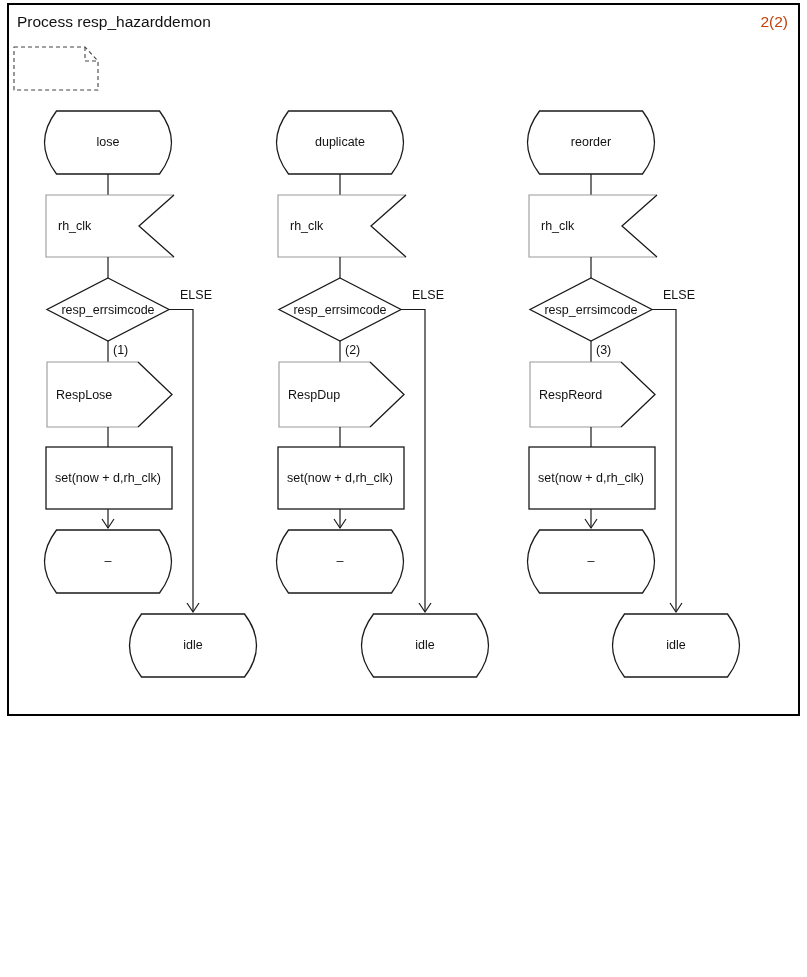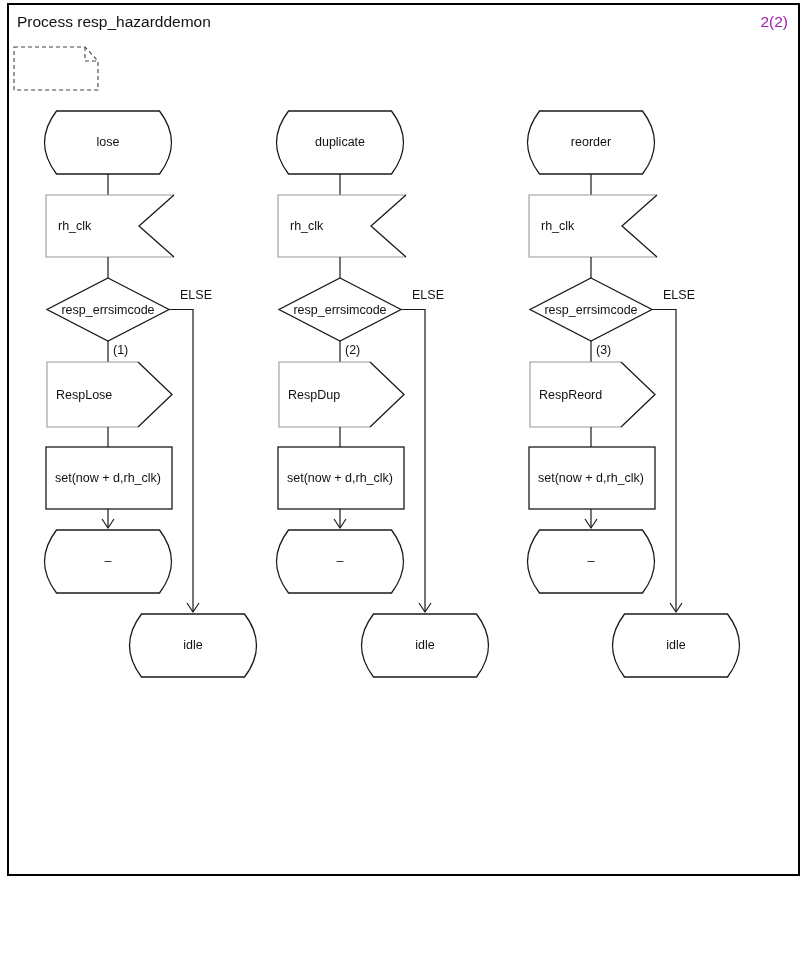--- a/index.html
+++ b/index.html
@@ -1,21 +1,21 @@
 <!DOCTYPE html>
 <html><head>
 <meta charset="utf-8">
 <style>
   html,body{margin:0;padding:0;background:#ffffff;}
   .page{position:relative;width:807px;height:977px;background:#ffffff;overflow:hidden;
         font-family:"Liberation Sans",sans-serif;}
-  .frame{position:absolute;left:7px;top:3px;width:793px;height:873px;
+  .frame{position:absolute;left:7px;top:3px;width:793px;height:713px;
          border:2px solid #000;box-sizing:border-box;background:#ffffff;}
   .title{position:absolute;left:8px;top:8px;font-size:15.5px;color:#111;white-space:nowrap;}
-  .pagenum{position:absolute;right:10px;top:8px;font-size:15.5px;color:#a21caf;white-space:nowrap;}
+  .pagenum{position:absolute;right:10px;top:8px;font-size:15.5px;color:#c2410c;white-space:nowrap;}
   svg.diagram{position:absolute;left:0;top:0;}
   .sym{stroke:#1a1a1a;stroke-width:1.3;fill:#ffffff;}
   .gray{stroke:#9a9a9a;stroke-width:1.1;fill:none;}
   .blk{stroke:#1a1a1a;stroke-width:1.3;fill:none;}
   .ln{stroke:#1a1a1a;stroke-width:1.2;fill:none;}
   .comment{fill:none;stroke:#444;stroke-width:1.1;stroke-dasharray:4 3;}
   .t{font-family:"Liberation Sans",sans-serif;font-size:12.5px;fill:#111;}
   .mid{text-anchor:middle;}
 </style>
 </head>

